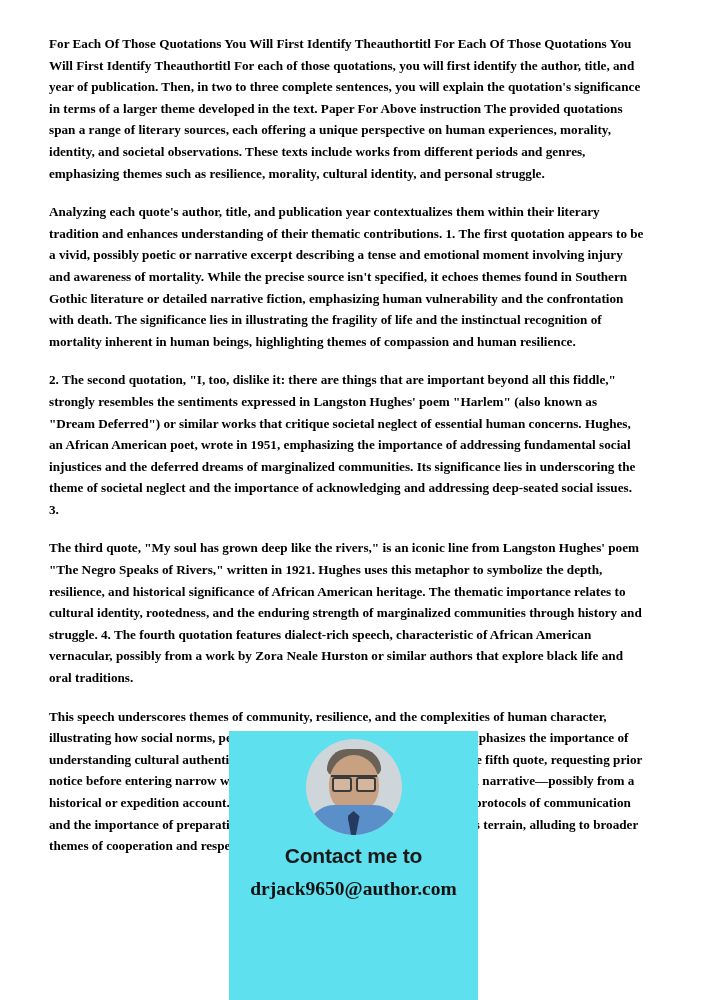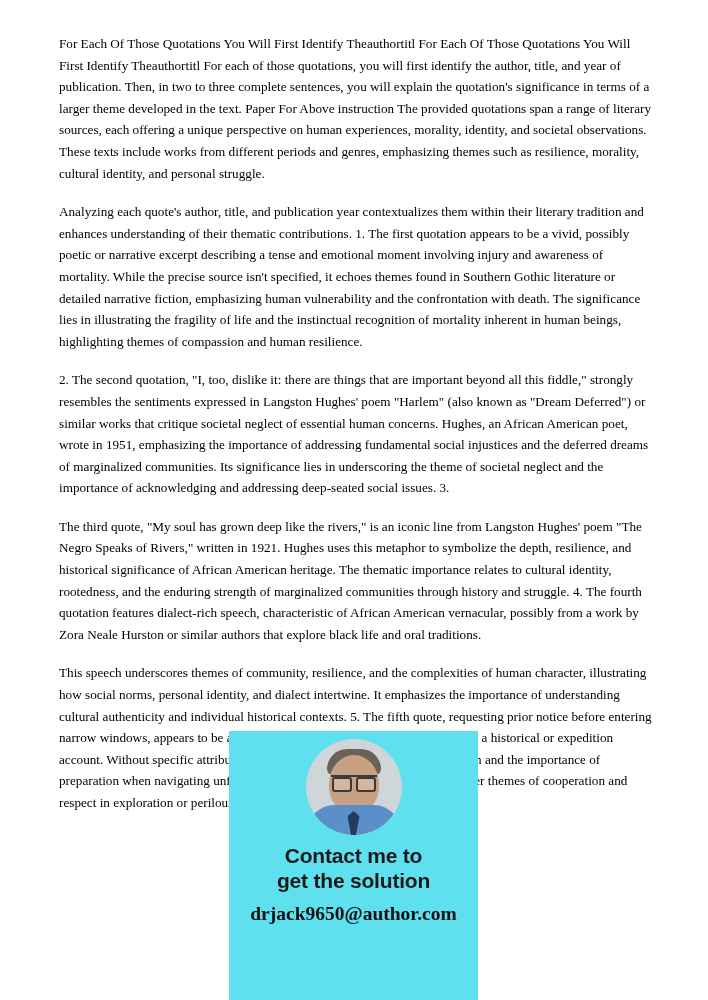--- a/index.html
+++ b/index.html
@@ -17,23 +17,24 @@
   }
   #document-page {
     position: absolute;
     left: 0; top: 0;
     width: 708px;
     height: 1000px;
     background: #ffffff;
   }
   .doc-body {
     position: absolute;
-    left: 59px;
+    left: 49px;
     top: 33px;
     width: 596px;
+    font-weight: bold;
   }
   .para {
     font-size: 13.2px;
     line-height: 21.6px;
     text-align: left;
     margin: 0 0 17px 0;
     color: #000000;
     white-space: pre-wrap;
   }
   .para:last-child { margin-bottom: 0; }
@@ -159,17 +160,16 @@
 
   <div id="contact-overlay">
     <div class="avatar-wrap">
       <div class="hair"></div>
       <div class="head"></div>
       <div class="glasses"></div>
       <div class="shirt"></div>
       <div class="tie"></div>
     </div>
     <div class="line1">Contact me to</div>
-    <div class="line2">get the solution</div>
     <div class="email">drjack9650@author.com</div>
   </div>
 
 </div>
 
 </body></html>

